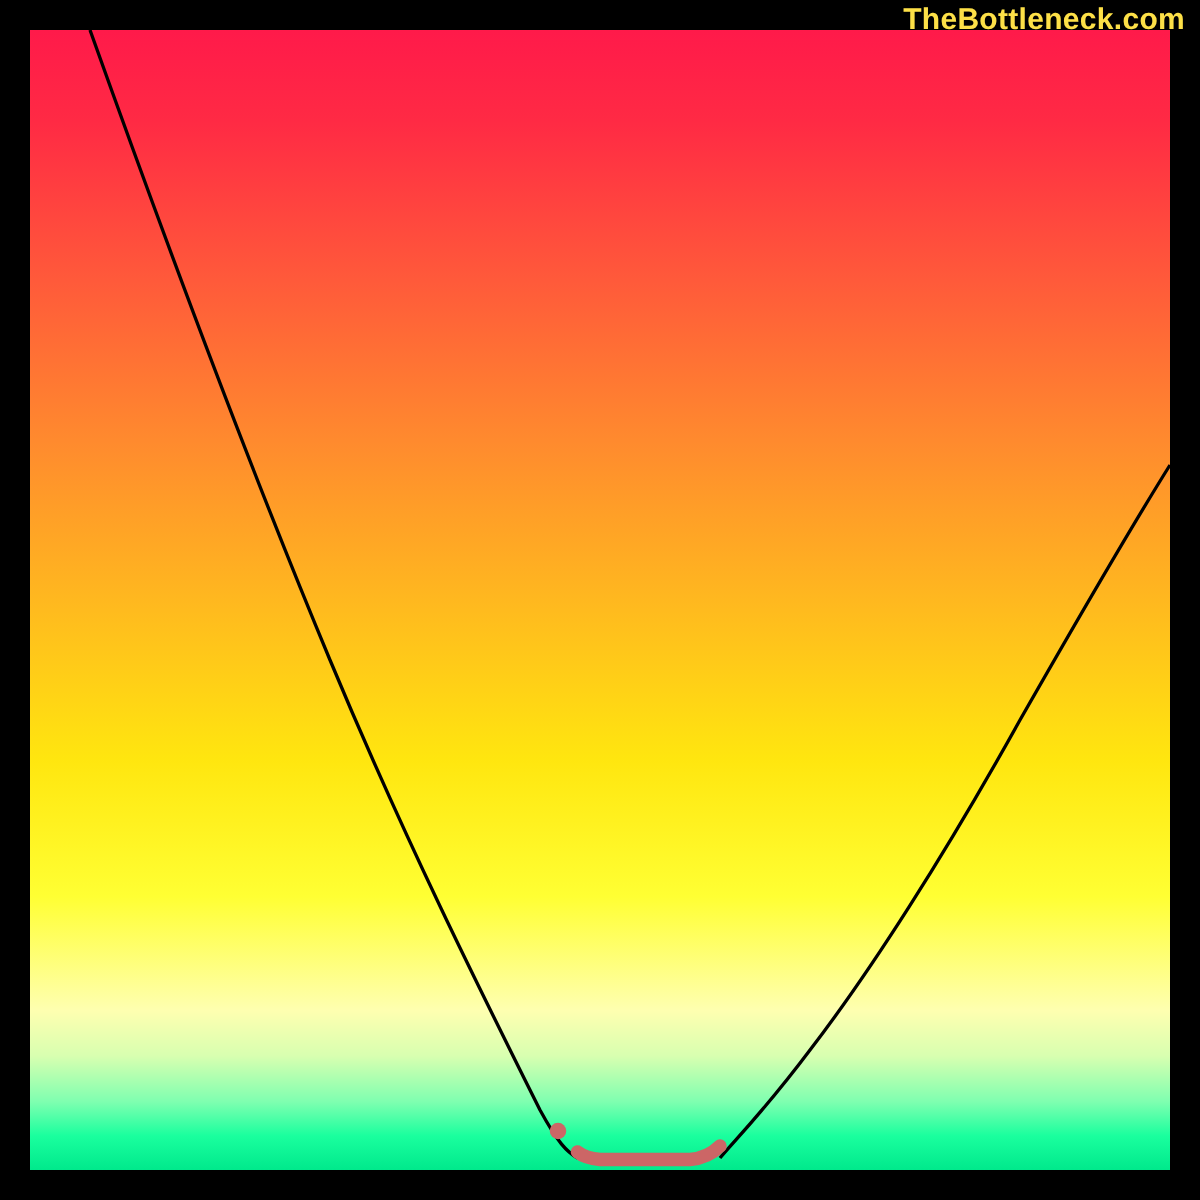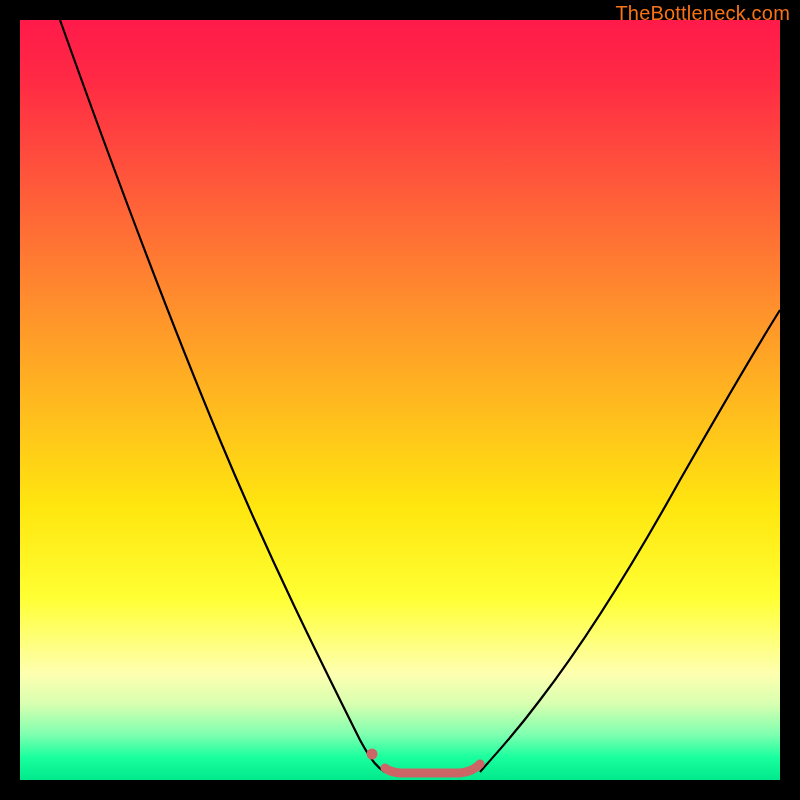--- a/index.html
+++ b/index.html
@@ -29,23 +29,23 @@
       #d8ffb0 90%,
       #7fffb0 94%,
       #1aff9e 97%,
       #00e98c 100%
     );
   }
   .watermark {
     position: absolute;
     top: 2px;
     right: 10px;
-    color: #f97316;
+    color: #fde047;
     font-size: 20px;
-    font-weight: 400;
+    font-weight: 700;
     letter-spacing: 0.2px;
   }
   svg.curves {
     position: absolute;
     left: 20px;
     top: 20px;
     width: 760px;
     height: 760px;
     overflow: visible;
   }

